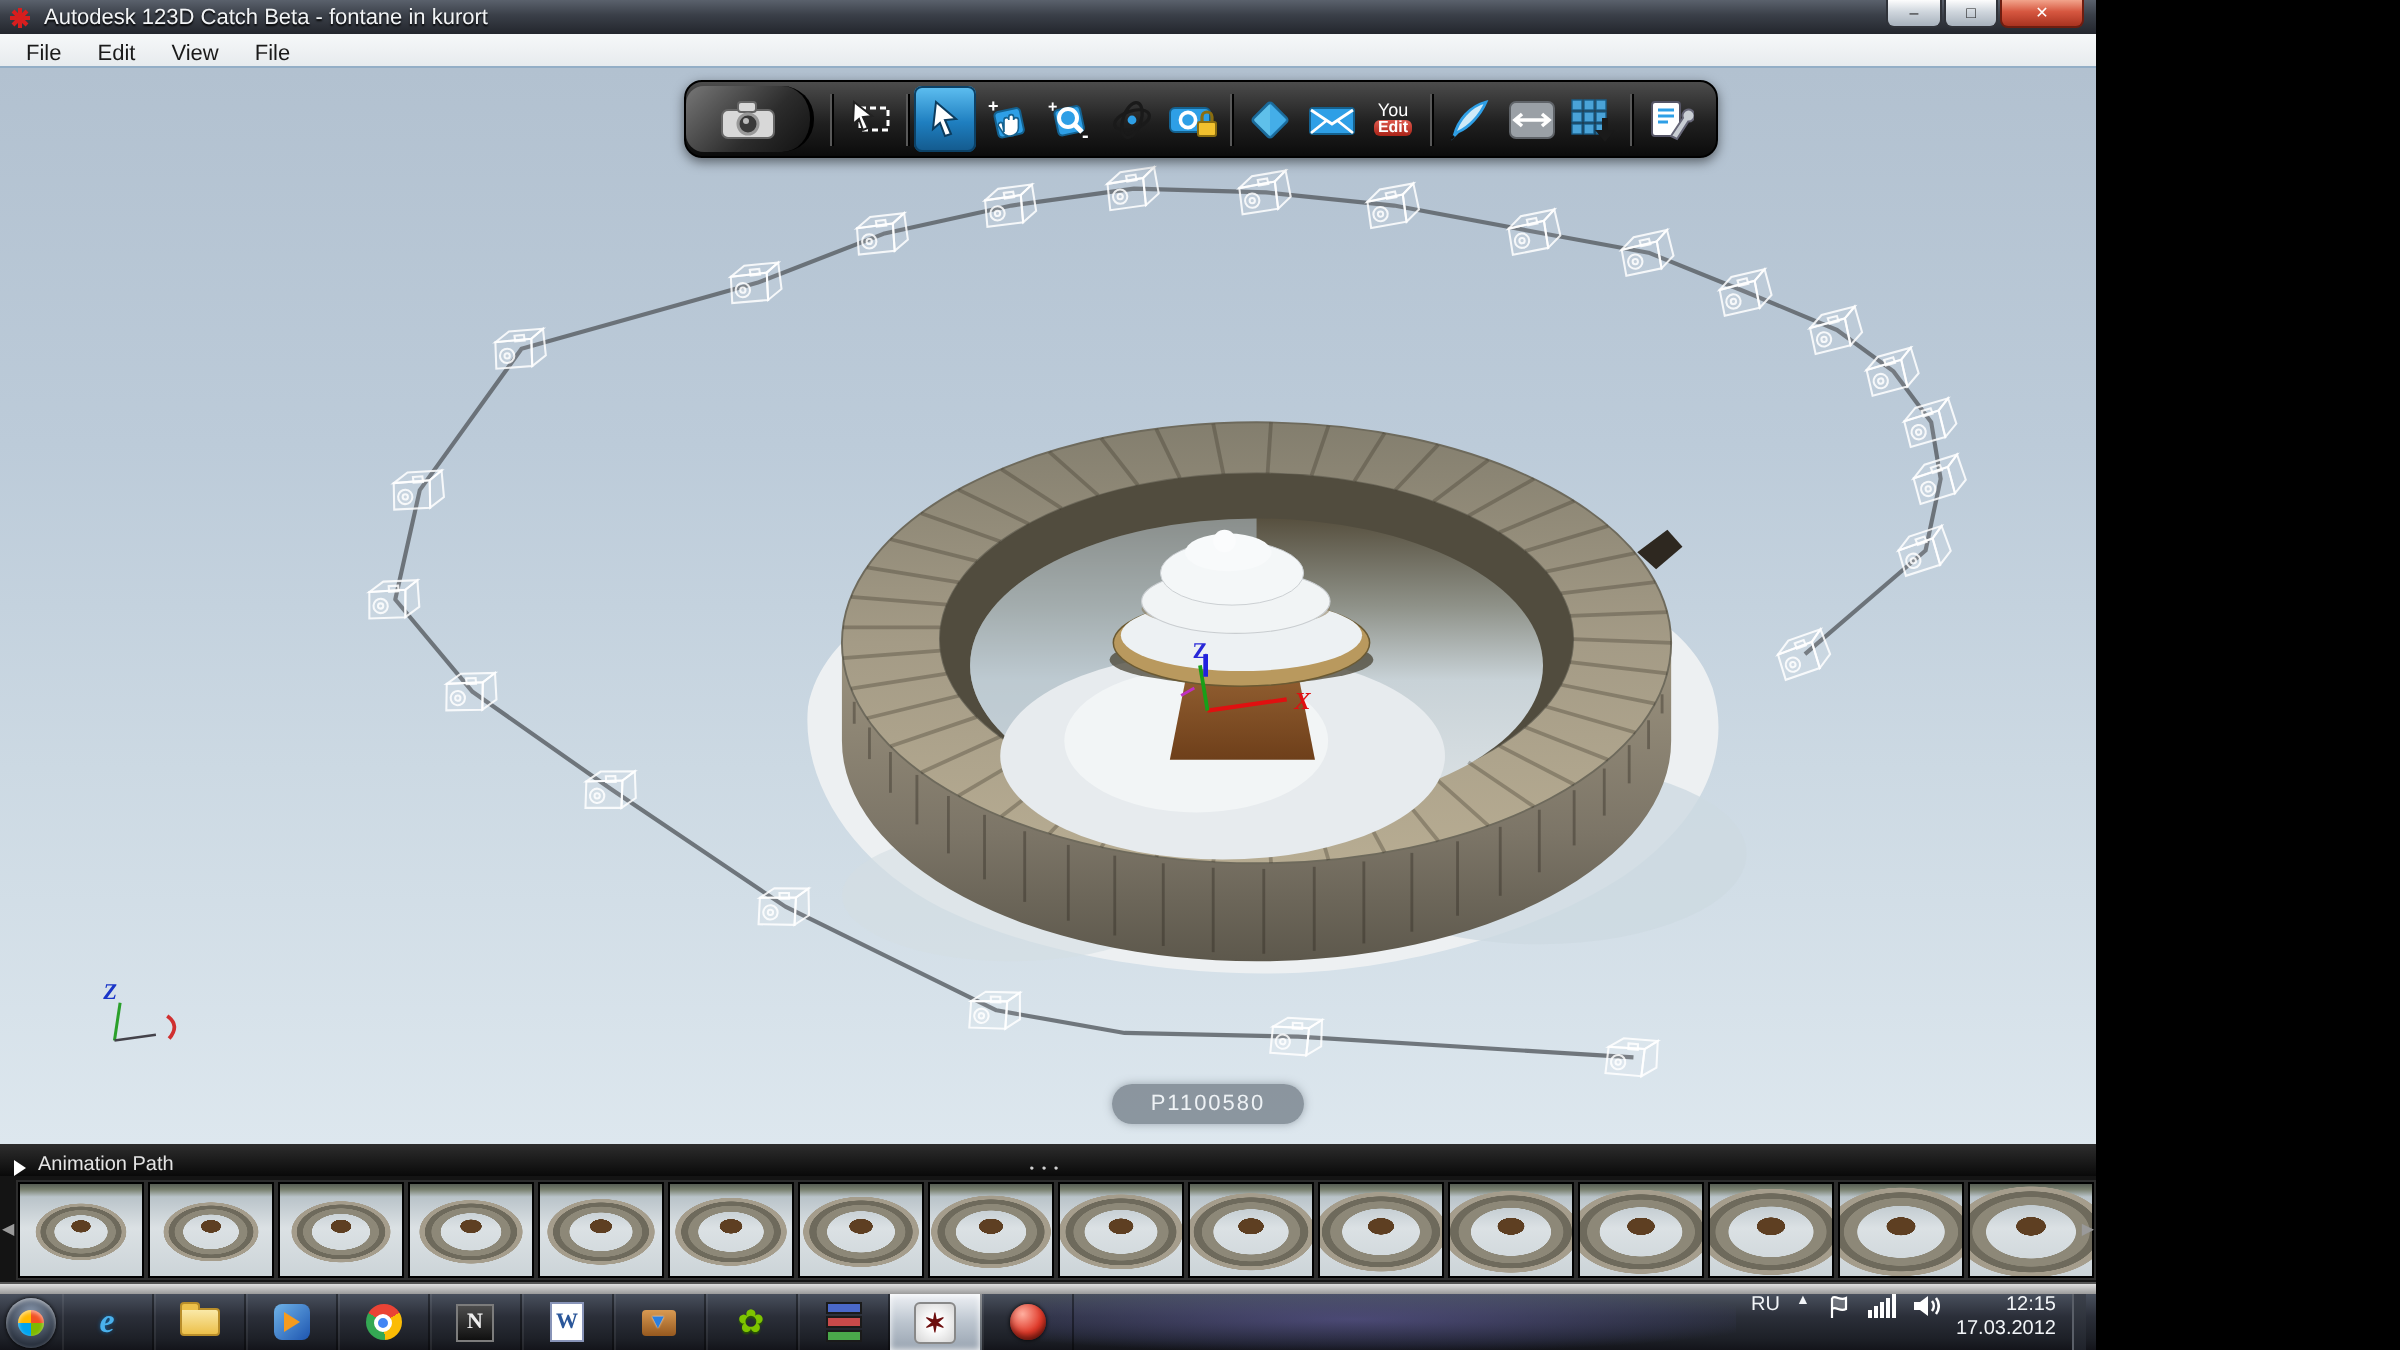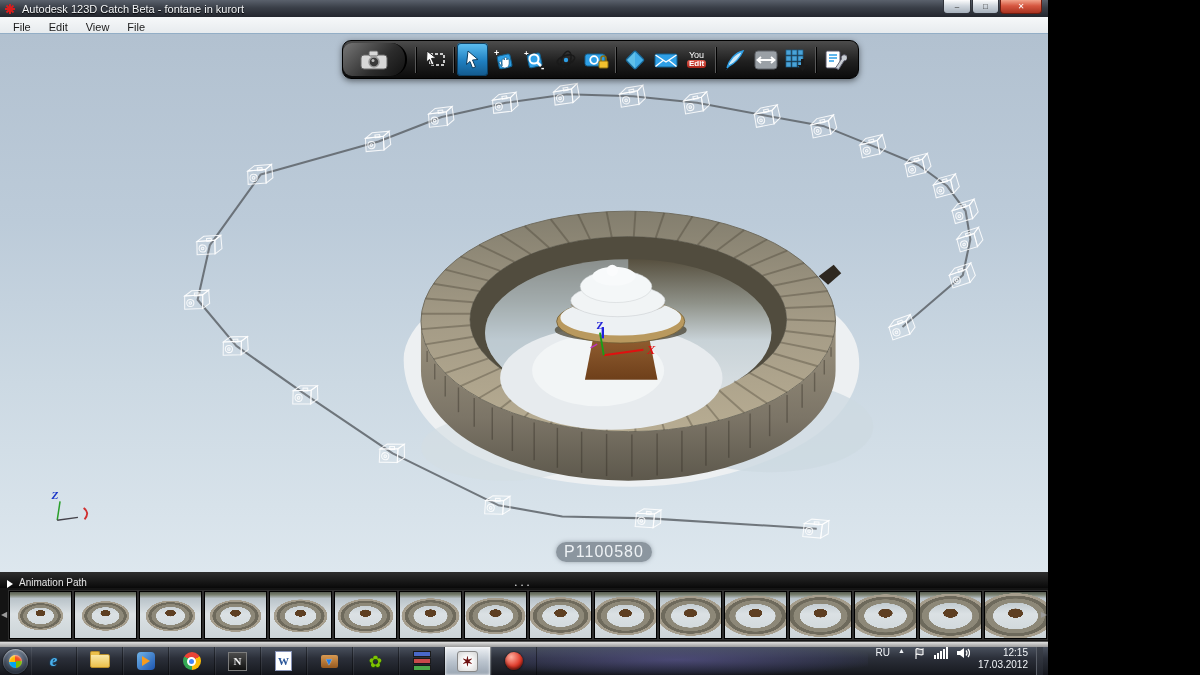--- a/index.html
+++ b/index.html
@@ -41,21 +41,21 @@
     background:linear-gradient(135deg,#777 0%,#2c2c2c 60%,#111);border-right:2px solid #000}
   .tool.active{background:linear-gradient(#5fc0f2,#1f7fc0 55%,#13598c);box-shadow:inset 0 0 0 1px #0c4166}
   .tsep{width:1px;height:26px;background:#585858;box-shadow:1px 0 0 #000;margin:0 3px}
   .yt{display:flex;flex-direction:column;align-items:center;line-height:1.05}
   .yt .l1{font-size:9px;font-weight:normal;color:#fff}
   .yt .l2{font-size:8px;font-weight:bold;color:#fff;background:linear-gradient(#e05a4e,#a92318);
           border-radius:3px;padding:0 2px}
 
   
   .photo-label{position:absolute;left:556px;top:508px;width:96px;height:20px;border-radius:10px;
-    background:rgba(124,135,145,.85);color:#eef2f5;font-size:16px;letter-spacing:1px;
+    background:rgba(124,135,145,.85);color:#eef2f5;font-size:11px;letter-spacing:1px;
     line-height:20px;text-align:center;box-shadow:0 0 4px rgba(90,100,110,.5)}
 
   
   .animbar{position:absolute;top:572px;left:0;right:0;height:16px;
     background:linear-gradient(#2e2e2e,#090909);display:flex;align-items:flex-end;gap:6px;
     padding-left:7px;color:#e4e4e4;font-size:10px}
   .play-tri{width:0;height:0;border-left:6px solid #fff;border-top:4px solid transparent;border-bottom:4px solid transparent}
   .grip{position:absolute;left:50%;transform:translateX(-50%);color:#cfcfcf;font-size:6px;letter-spacing:4px}
 
   

